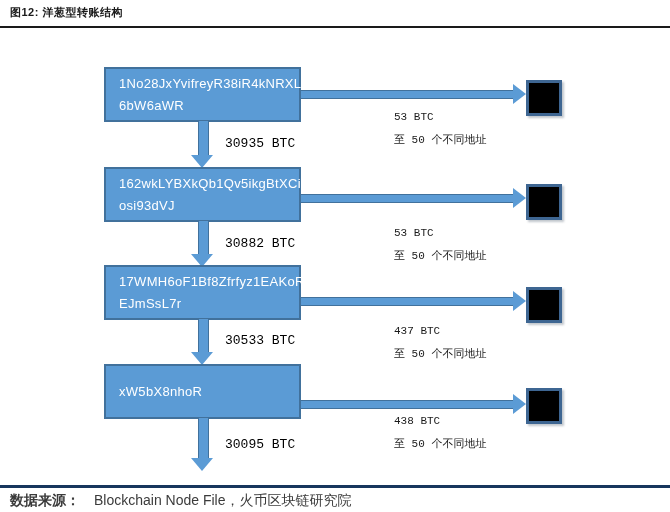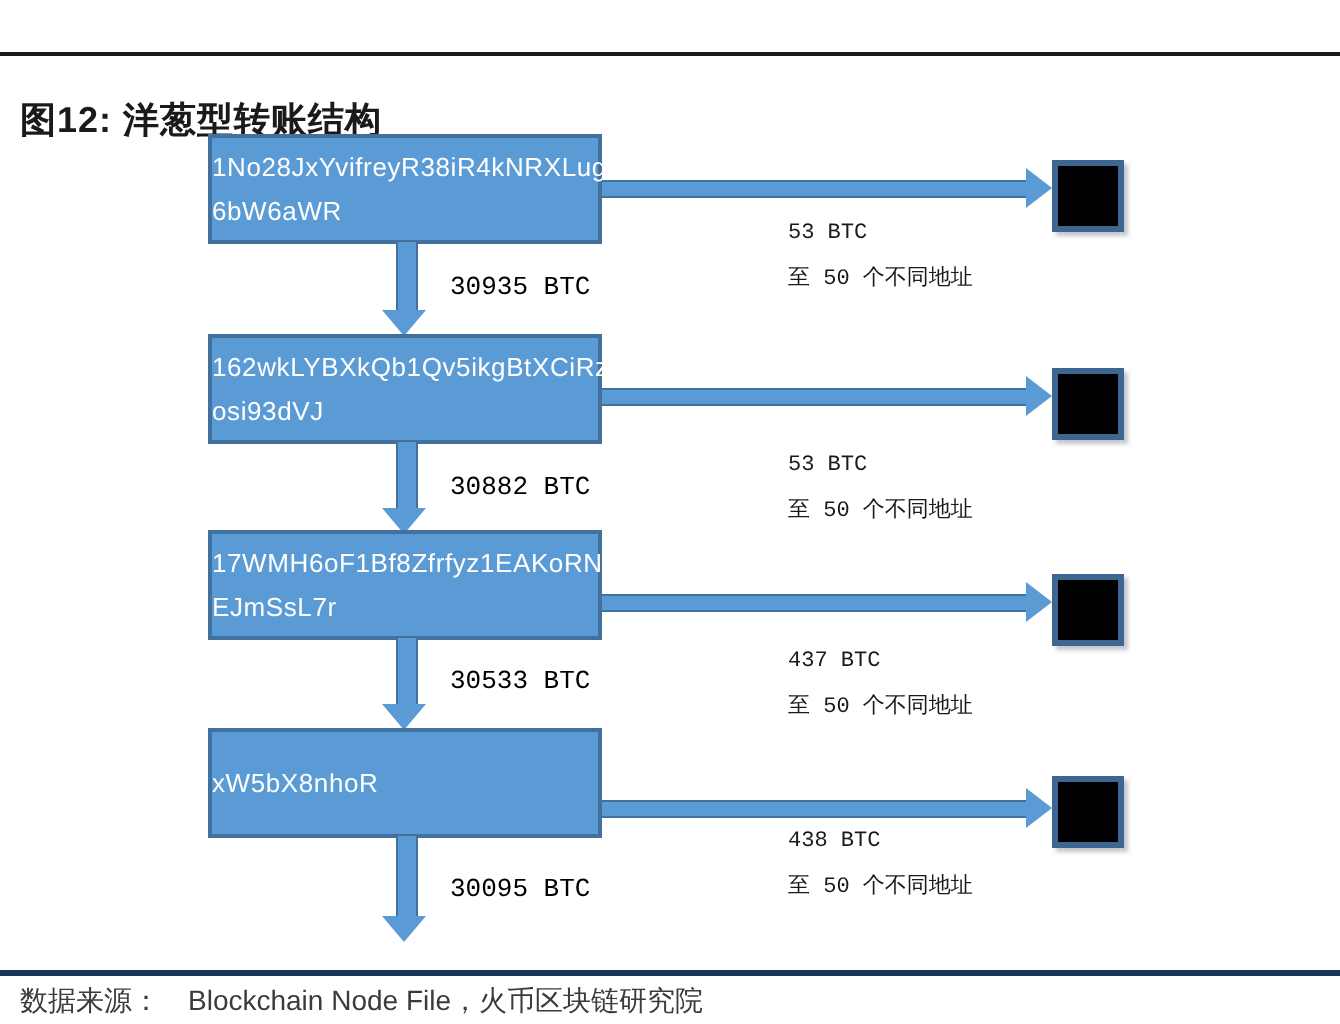--- a/index.html
+++ b/index.html
@@ -14,25 +14,24 @@
     height: 512px;
     background: #ffffff;
     overflow: hidden;
   }
 
   
   .title {
     position: absolute;
     left: 10px;
     top: 5px;
-    font-size: 18px;
+    font-size: 11px;
     font-weight: bold;
     color: #1a1a1a;
     letter-spacing: 0.5px;
-    margin-top: 43px;
   }
   .rule-top {
     position: absolute;
     left: 0;
     top: 26px;
     width: 670px;
     height: 2px;
     background: #1a1a1a;
   }
 
@@ -41,20 +40,21 @@
     position: absolute;
     left: 104px;
     width: 197px;
     height: 55px;
     background: #5b9bd5;
     border: 2px solid #41719c;
     box-sizing: border-box;
     display: flex;
     flex-direction: column;
     justify-content: space-evenly;
+    padding-left: 13px;
   }
   .addr {
     color: #ffffff;
     font-size: 13px;
     letter-spacing: 0.3px;
     line-height: 1;
     white-space: nowrap;
   }
 
   
@@ -134,21 +134,21 @@
     background: #17365d;
   }
   .footer {
     position: absolute;
     left: 10px;
     top: 492px;
     font-size: 14px;
     color: #3b3b3b;
     white-space: nowrap;
   }
-  .footer .src-label { font-weight: normal; margin-right: 14px; }
+  .footer .src-label { font-weight: bold; margin-right: 14px; }
 </style>
 </head>
 <body>
 
 <div class="canvas">
 
   <div class="title">图12: 洋葱型转账结构</div>
   <div class="rule-top"></div>
 
   <div class="node-box" style="top:67px">

